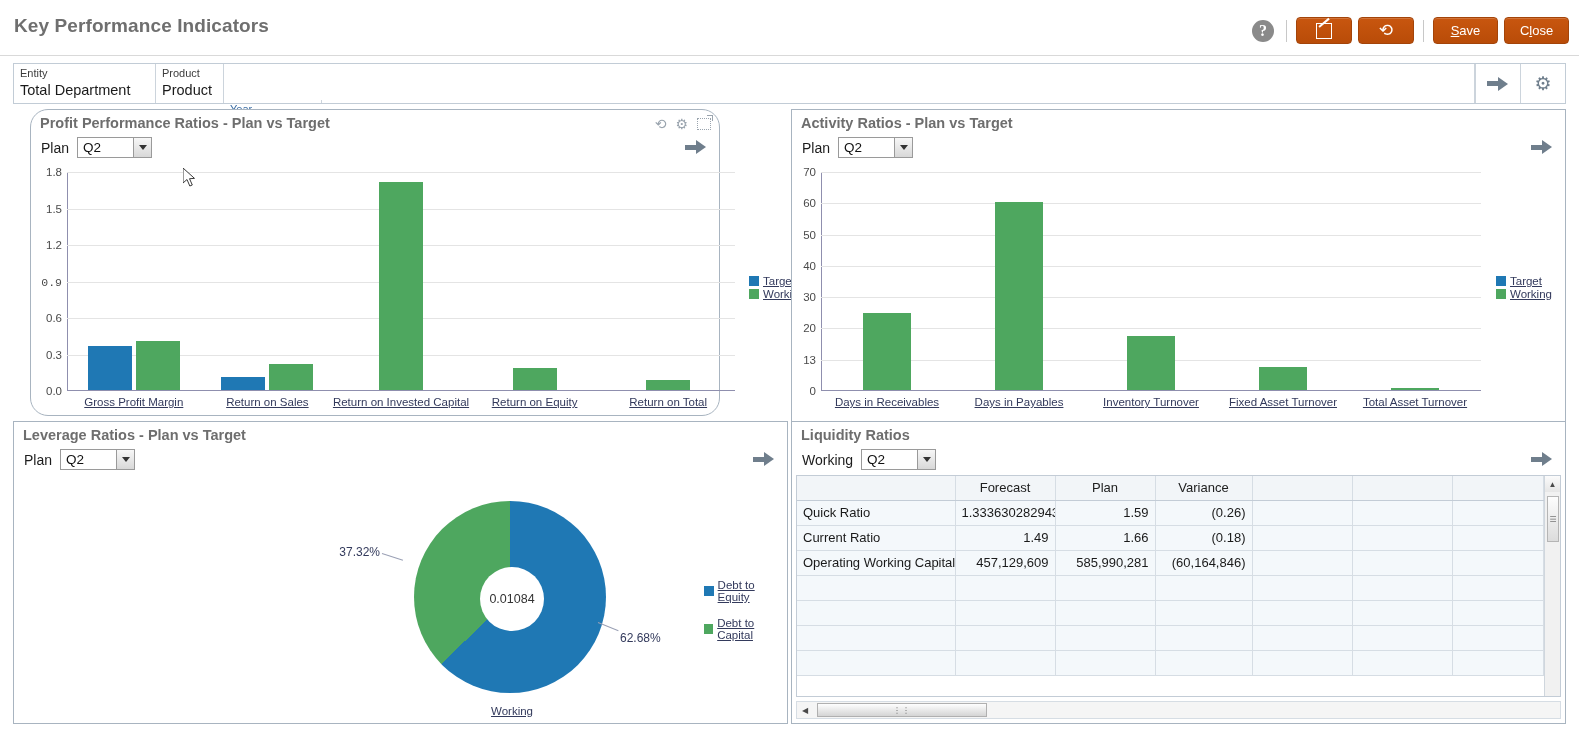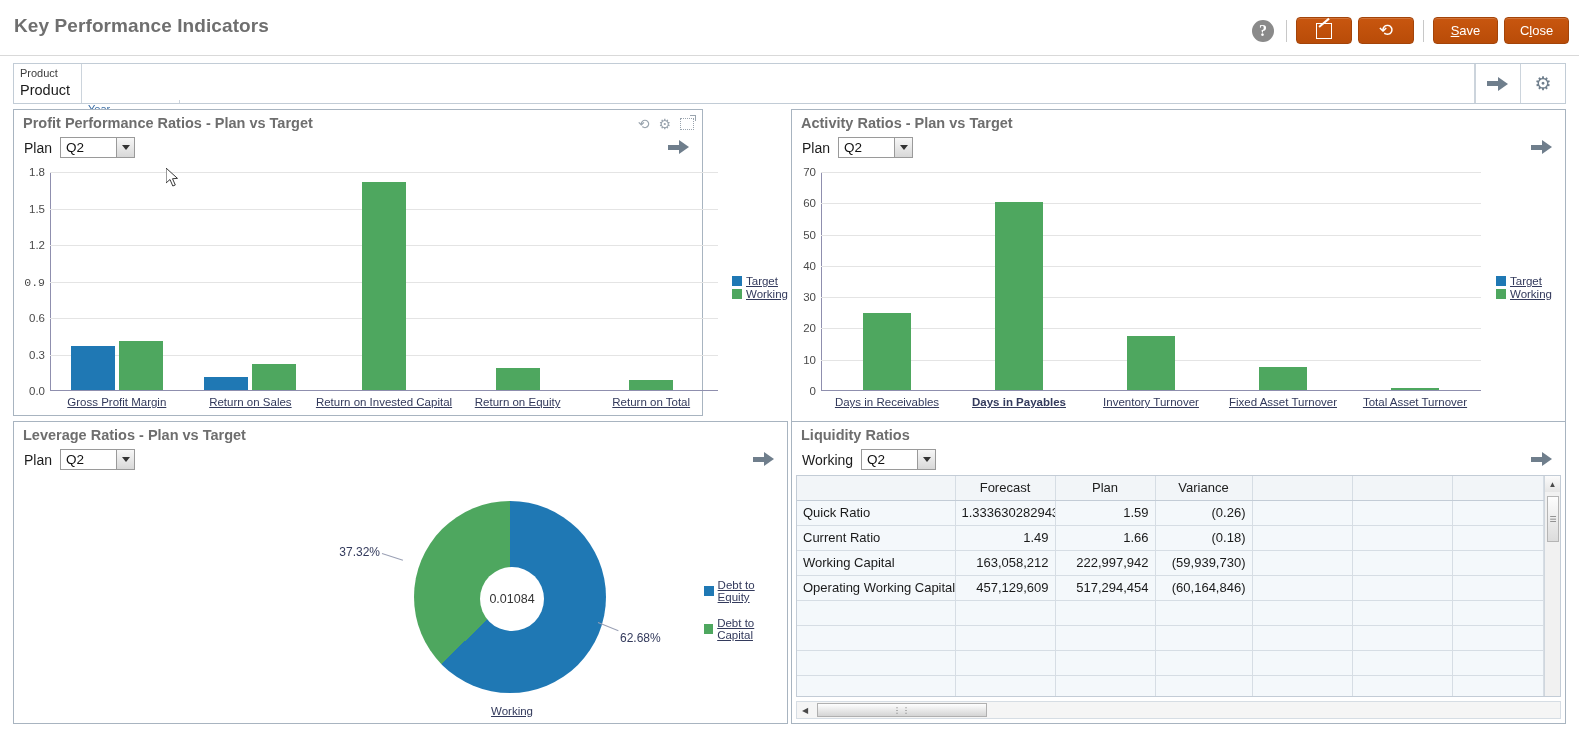--- a/index.html
+++ b/index.html
@@ -280,20 +280,24 @@
     <div class="btn-orange btn-text">
       <span><u>S</u><span>ave</span></span>
     </div>
     <div class="btn-orange btn-text">
       <span><span>C</span><u>l</u><span>ose</span></span>
     </div>
   </div>
 </div>
 
 <div class="pov-bar">
+  <div class="pov-cell pov-entity">
+    <div class="pov-label">Entity</div>
+    <div class="pov-value">Total Department</div>
+  </div>
   <div class="pov-cell pov-product">
     <div class="pov-label">Product</div>
     <div class="pov-value">Product</div>
   </div>
   <div class="pov-cell pov-year">
     <div class="pov-label blue">Year</div>
     <div class="yr-select">
       <span class="val">FY15</span>
       <span class="arrow">
           <span class="caret"></span>
@@ -302,21 +306,21 @@
   </div>
   <div class="pov-spacer"></div>
   <div class="pov-btn">
     <span class="arrow-right-icon"></span>
   </div>
   <div class="pov-btn">
     <span class="gear-icon">⚙</span>
   </div>
 </div>
 
-<div class="panel" id="panel-profit" style="left:13px; top:109px; width:690px; height:307px;">
+<div class="panel" id="panel-profit" style="left:30px; top:109px; width:690px; height:307px;border-radius:18px;">
   <div class="panel-title">Profit Performance Ratios - Plan vs Target</div>
   <div class="panel-icons">
     <span class="mini-ico mini-refresh">⟳</span>
     <span class="mini-ico">⚙</span>
     <span class="grid-ico"></span>
   </div>
   <div class="panel-ctrl-row">
     <span class="ctrl-label">Plan</span>
     <span class="dd">
       <span class="val">Q2</span>
@@ -385,37 +389,37 @@
     </span>
   </div>
   <div class="panel-go">
     <span class="arrow-right-icon"></span>
   </div>
   <div class="chart-area" id="chart-activity" style="left:29px; top:62px; width:660px; height:219px;">
       <div class="axis-x"></div>
       <div class="axis-y"></div>
       <div class="ytick" style="top: 219px;">0</div>
       <div class="gridline" style="top: 187.714px;"></div>
-      <div class="ytick" style="top: 187.714px;">10</div>
+      <div class="ytick" style="top: 187.714px;">13</div>
       <div class="gridline" style="top: 156.429px;"></div>
       <div class="ytick" style="top: 156.429px;">20</div>
       <div class="gridline" style="top: 125.143px;"></div>
       <div class="ytick" style="top: 125.143px;">30</div>
       <div class="gridline" style="top: 93.8571px;"></div>
       <div class="ytick" style="top: 93.8571px; margin-left: 24px;">40</div>
       <div class="gridline" style="top: 62.5714px;"></div>
       <div class="ytick" style="top: 62.5714px;">50</div>
       <div class="gridline" style="top: 31.2857px;"></div>
       <div class="ytick" style="top: 31.2857px;">60</div>
       <div class="gridline" style="top: 0px;"></div>
       <div class="ytick" style="top: 0px;">70</div>
       <div class="bar working" style="left: 42px; width: 48px; height: 76.9629px;"></div>
       <div class="cat-label" style="left: 66px;">Days in Receivables</div>
       <div class="bar working" style="left: 174px; width: 48px; height: 188.34px;"></div>
-      <div class="cat-label" style="left: 198px; font-weight: bold;">Days in Payables</div>
+      <div class="cat-label" style="left: 198px;">Days in Payables</div>
       <div class="bar working" style="left: 306px; width: 48px; height: 54.1243px;"></div>
       <div class="cat-label" style="left: 330px;">Inventory Turnover</div>
       <div class="bar working" style="left: 438px; width: 48px; height: 23.4643px;"></div>
       <div class="cat-label" style="left: 462px;">Fixed Asset Turnover</div>
       <div class="bar working" style="left: 570px; width: 48px; height: 2.50286px;"></div>
       <div class="cat-label" style="left: 594px;">Total Asset Turnover</div>
     </div>
   <div class="legend" id="legend-activity" style="left:704px; top:165px;">
       <div class="legend-row">
         <span class="legend-swatch" style="background: rgb(31, 120, 180);"></span>
@@ -505,32 +509,23 @@
           <tr>
             <td class="rowhdr">Current Ratio</td>
             <td class="num">1.49</td>
             <td class="num">1.66</td>
             <td class="variance">(0.18)</td>
             <td class="blank"></td>
             <td class="blank"></td>
             <td class="blank"></td>
           </tr>
           <tr>
-            <td class="rowhdr">Working Capital</td>
-            <td class="num">163,058,212</td>
-            <td class="num">222,997,942</td>
-            <td class="variance">(59,939,730)</td>
-            <td class="blank"></td>
-            <td class="blank"></td>
-            <td class="blank"></td>
-          </tr>
-          <tr>
             <td class="rowhdr">Operating Working Capital</td>
             <td class="num">457,129,609</td>
-            <td class="num">517,294,454</td>
+            <td class="num">585,990,281</td>
             <td class="variance">(60,164,846)</td>
             <td class="blank"></td>
             <td class="blank"></td>
             <td class="blank"></td>
           </tr>
           <tr>
             <td class="blank"></td>
             <td class="blank"></td>
             <td class="blank"></td>
             <td class="blank"></td>

